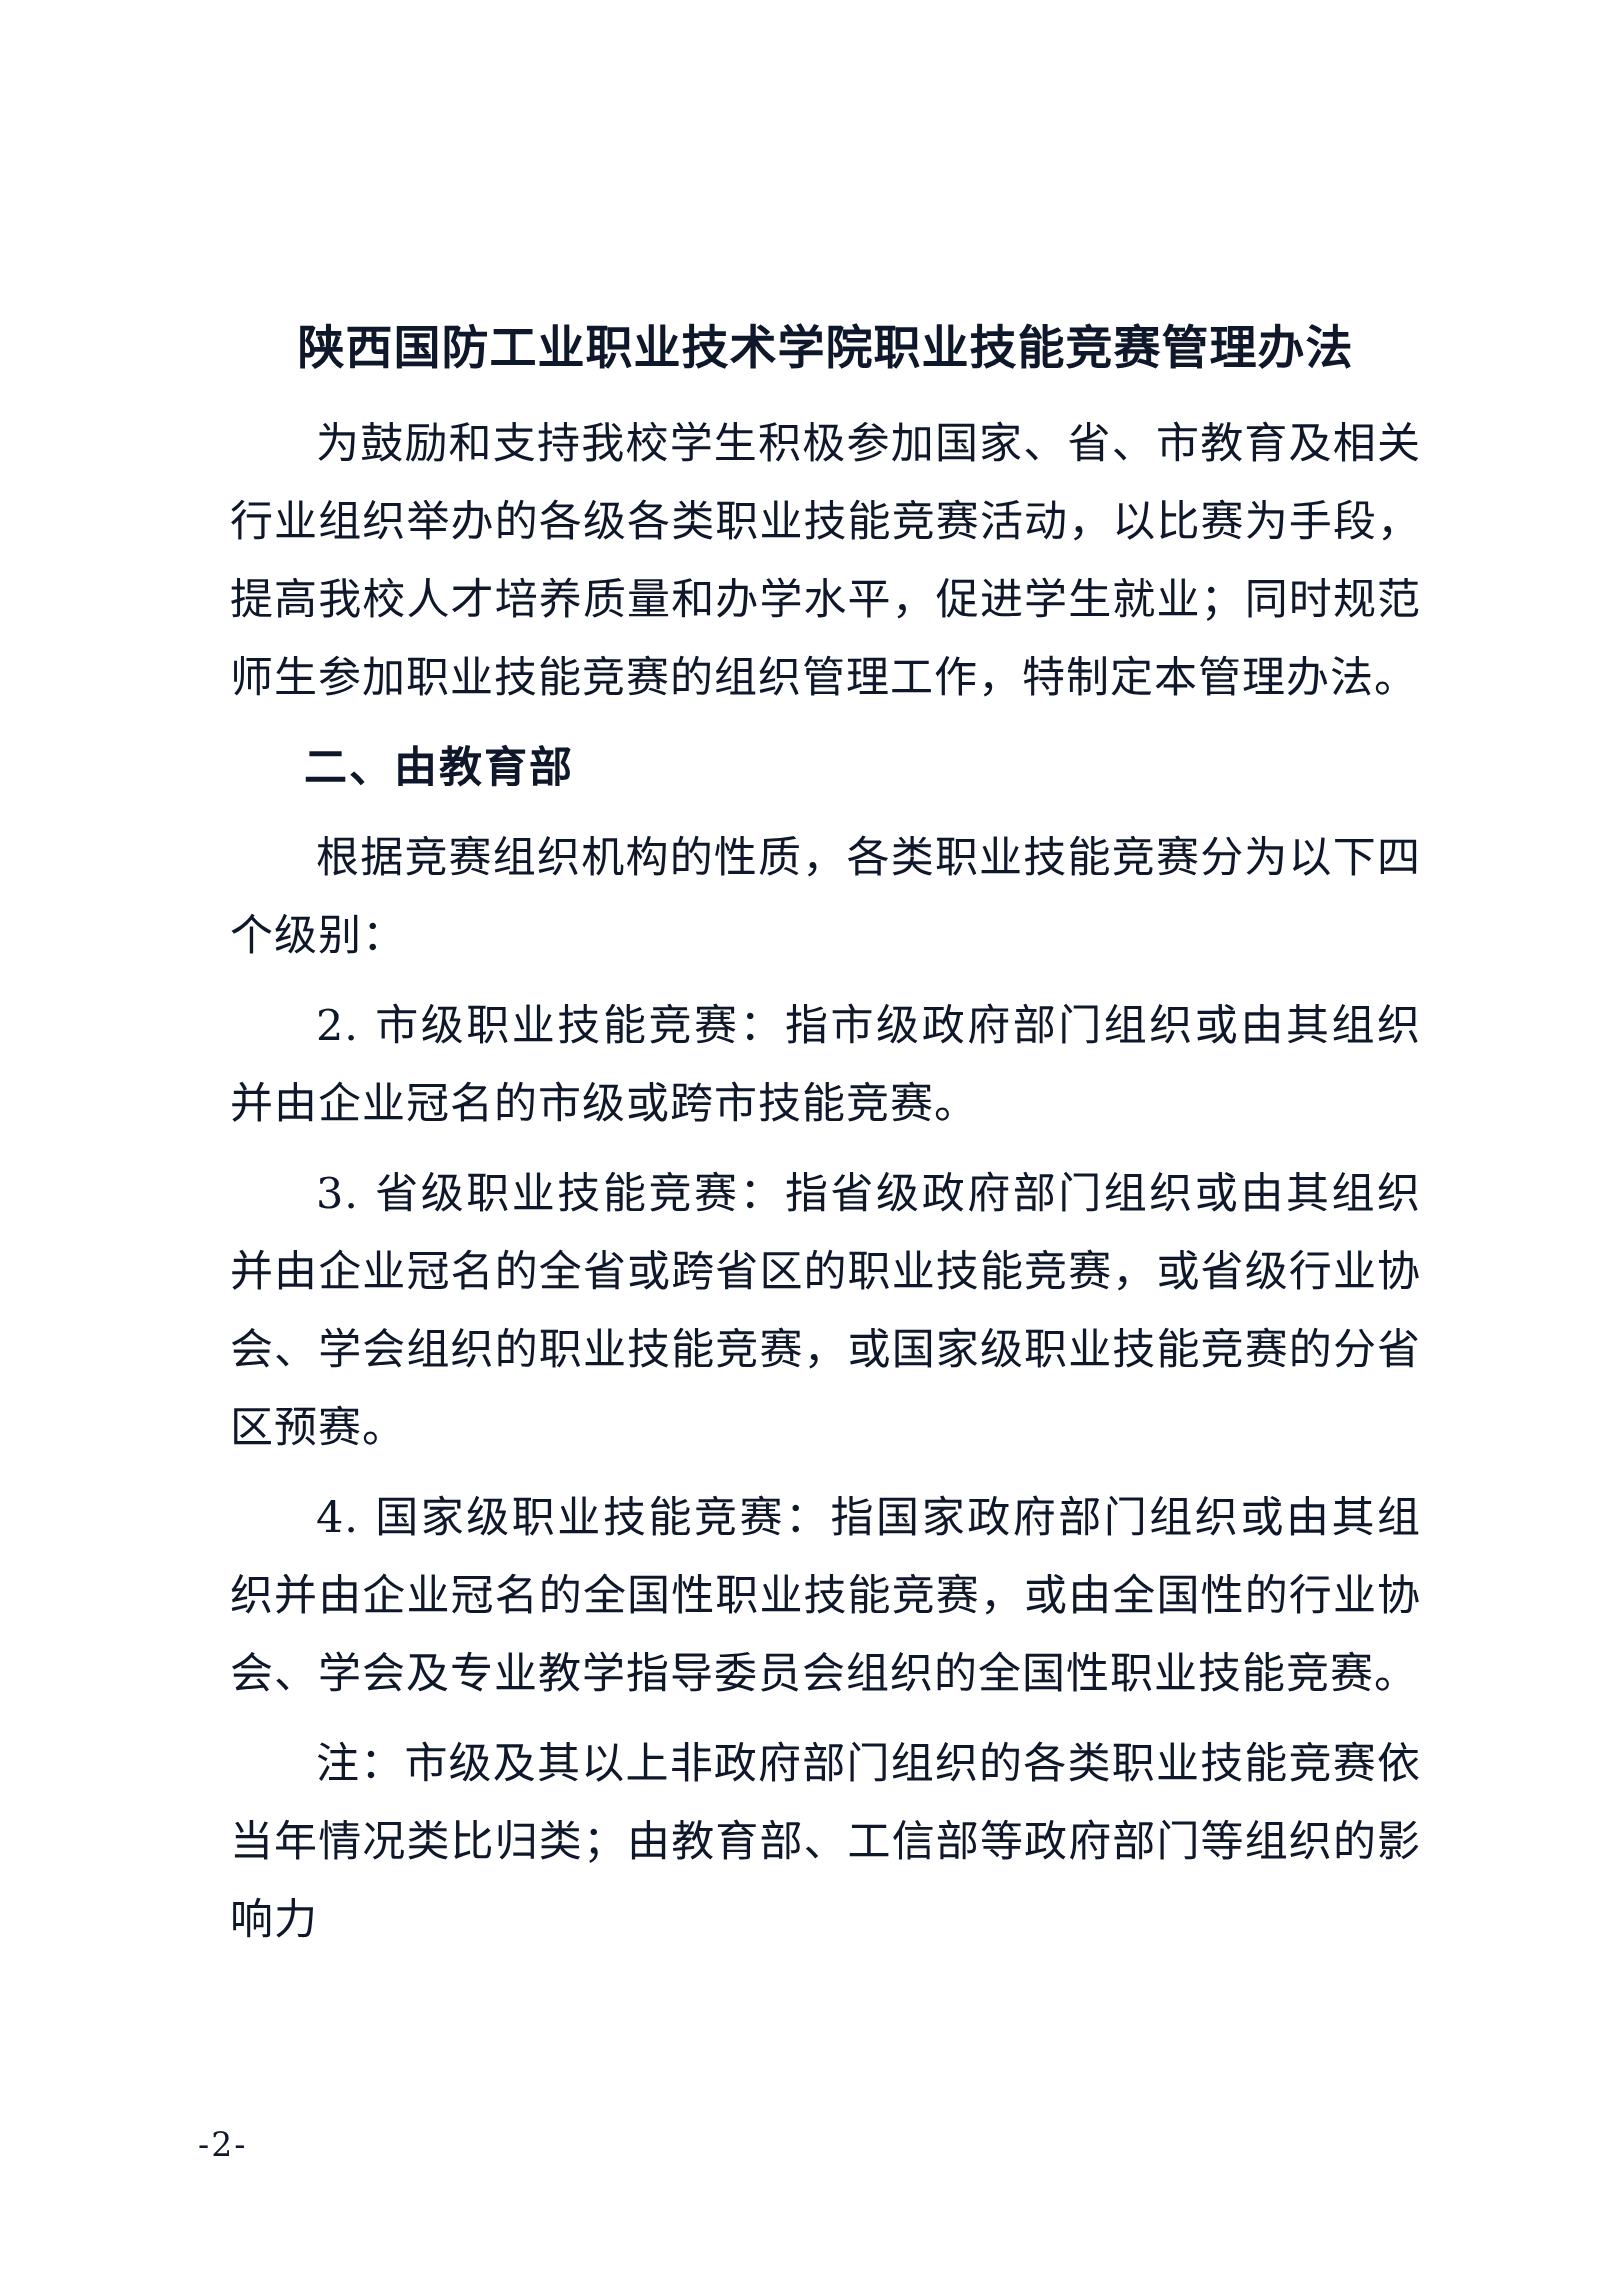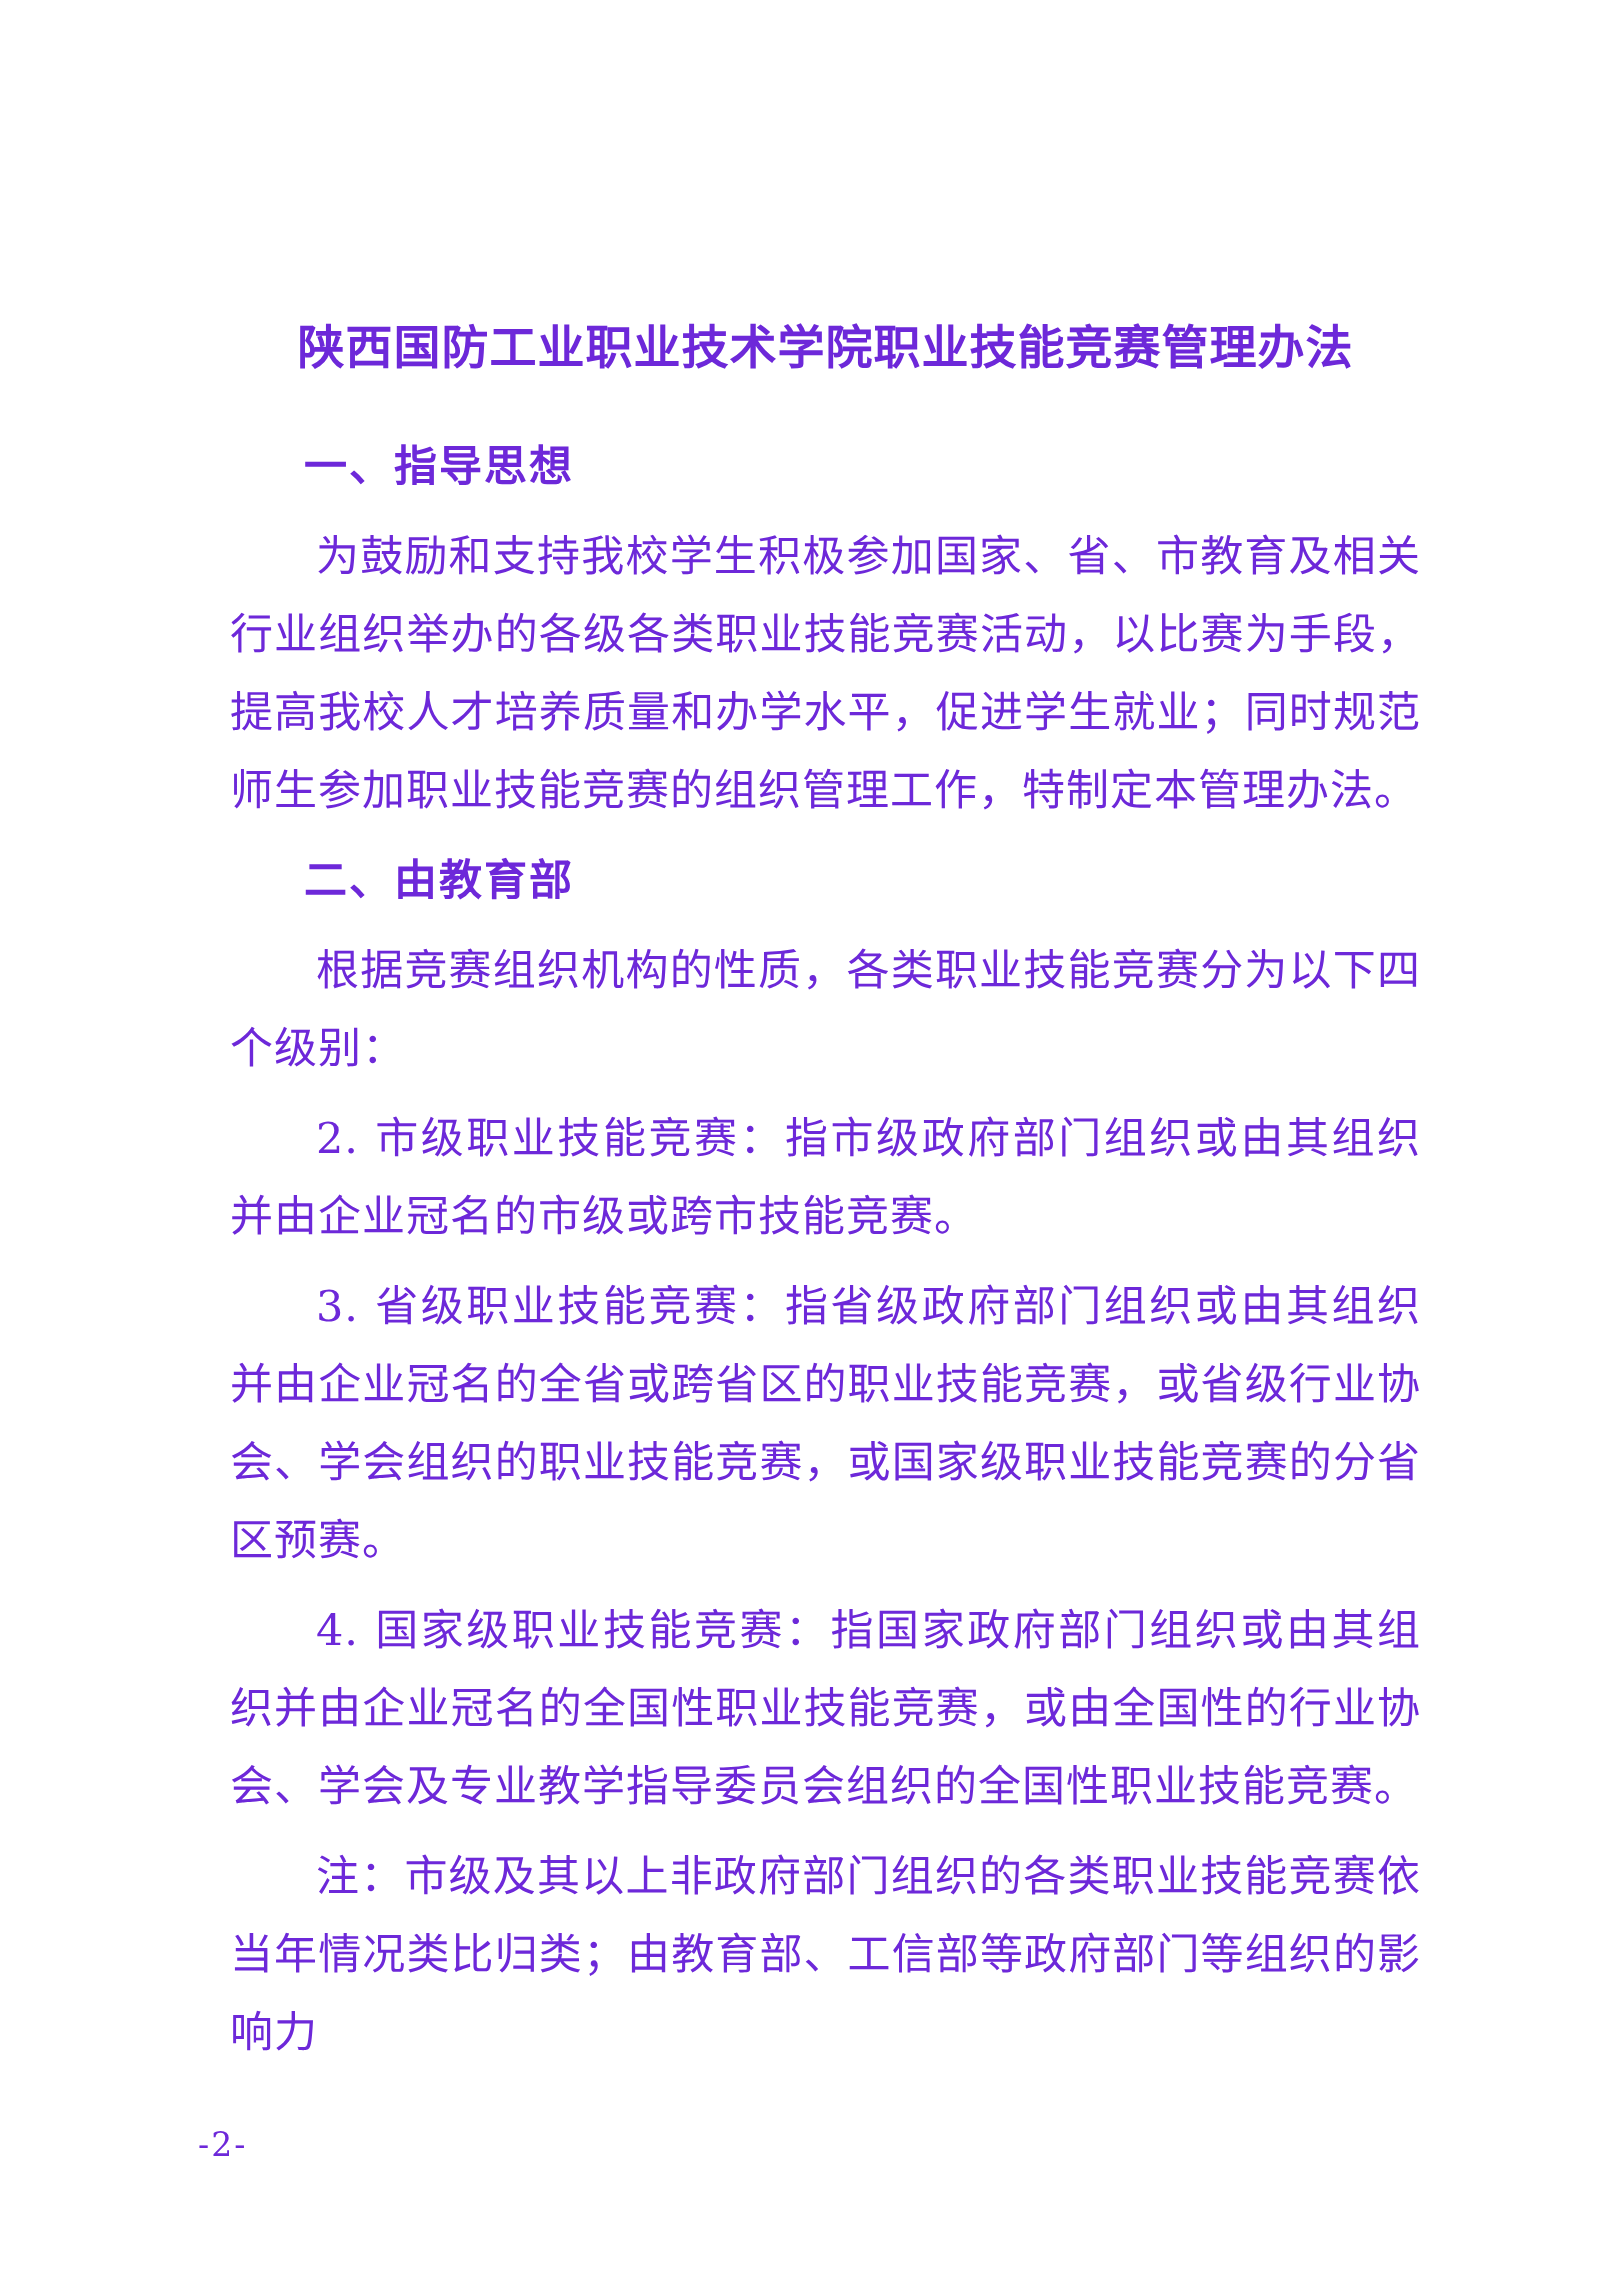--- a/index.html
+++ b/index.html
@@ -5,21 +5,21 @@
   html, body {
     margin: 0;
     padding: 0;
     background: #ffffff;
   }
   .page {
     position: relative;
     width: 1620px;
     height: 2293px;
     background: #ffffff;
-    color: #6d28d9;
+    color: #0f172a;
     overflow: hidden;
   }
   .content {
     position: absolute;
     left: 218px;
     top: 304px;
     width: 1215px;
   }
   .doc-title {
     font-family: "DejaVu Serif", "Liberation Serif", serif;
@@ -64,21 +64,20 @@
   }
 </style>
 </head>
 <body>
 
 <div class="page">
   <div class="content">
 
     <h1 class="doc-title">陕西国防工业职业技术学院职业技能竞赛管理办法</h1>
 
-    <h2 class="heading heading-first">一、指导思想</h2>
 
     <p class="body">为鼓励和支持我校学生积极参加国家、省、市教育及相关行业组织举办的各级各类职业技能竞赛活动，以比赛为手段，提高我校人才培养质量和办学水平，促进学生就业；同时规范师生参加职业技能竞赛的组织管理工作，特制定本管理办法。</p>
 
     <h2 class="heading">二、由教育部</h2>
 
     <p class="body">根据竞赛组织机构的性质，各类职业技能竞赛分为以下四个级别：</p>
 
 
     <p class="body">2. 市级职业技能竞赛：指市级政府部门组织或由其组织并由企业冠名的市级或跨市技能竞赛。</p>
 

